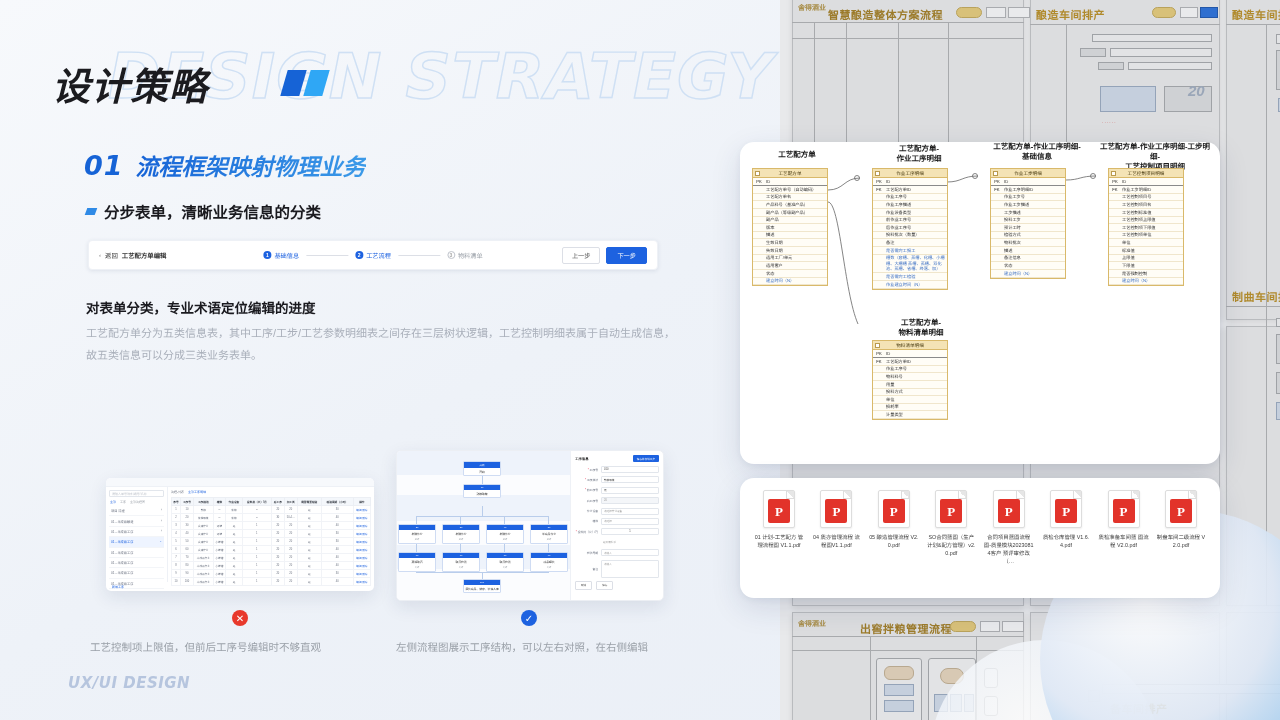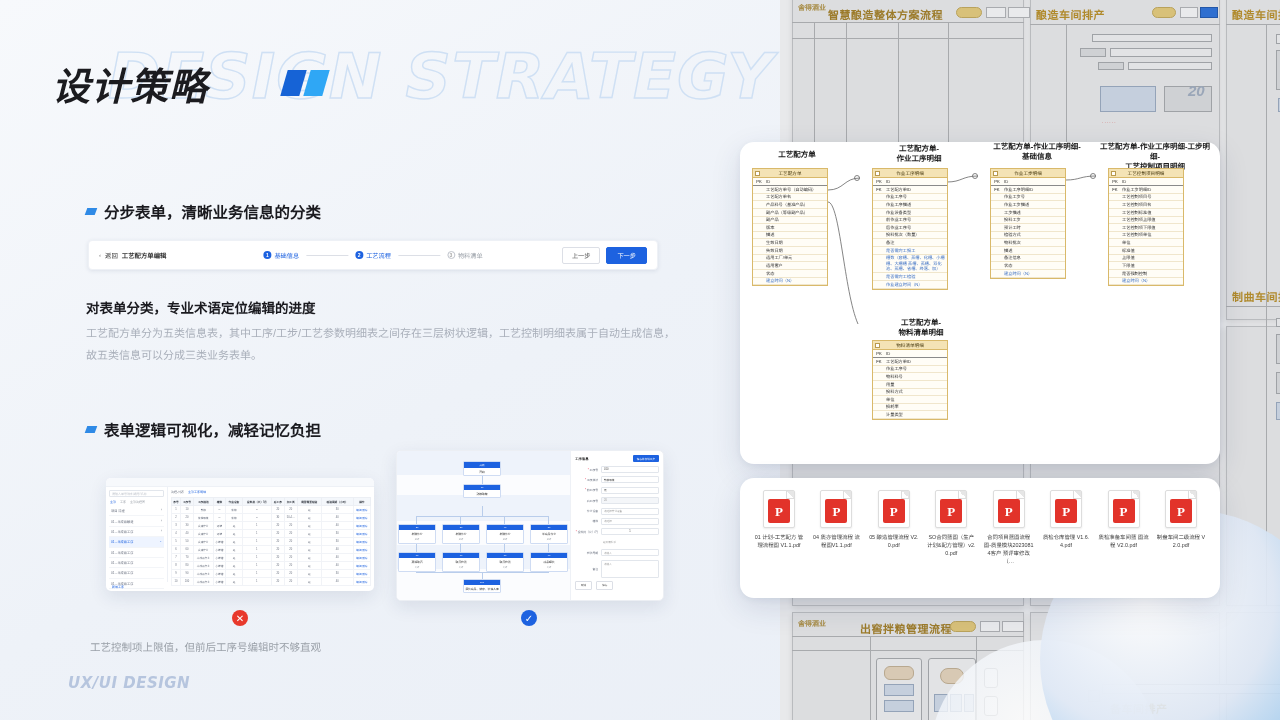--- a/index.html
+++ b/index.html
@@ -823,20 +823,24 @@
 
   <div class="hero">
     <div class="hero-ghost">DESIGN STRATEGY</div>
     <div class="hero-cn">设计策略</div>
     <div class="hero-marks">
       <i class="m1"></i>
       <i class="m2"></i>
     </div>
   </div>
 
+  <div class="sec-head">
+    <span class="sec-num">01</span>
+    <span class="sec-title">流程框架映射物理业务</span>
+  </div>
 
   <div class="bullet-head bh1">
     <span class="bm"></span>
     <span>分步表单，清晰业务信息的分类</span>
   </div>
 
   <div class="step-card">
     <div class="step-back">
       <span class="chev">‹</span>
       <span>返回</span>
@@ -862,24 +866,20 @@
 
     <div class="step-actions">
       <span class="btn-ghost">上一步</span>
       <span class="btn-pri">下一步</span>
     </div>
   </div>
 
   <div class="sub-title">对表单分类，专业术语定位编辑的进度</div>
   <div class="para">工艺配方单分为五类信息表，其中工序/工步/工艺参数明细表之间存在三层树状逻辑，工艺控制明细表属于自动生成信息，故五类信息可以分成三类业务表单。</div>
 
-  <div class="bullet-head bh2">
-    <span class="bm"></span>
-    <span>表单逻辑可视化，减轻记忆负担</span>
-  </div>
 
   <div class="thumb thumb-a">
     <div class="ta-top"></div>
     <div class="ta-body">
       <div class="ta-side">
         <div class="ta-search">
           <span>请输入单号/物料编号/名称</span>
         </div>
         <div class="ta-tabs">
           <span class="on">全部</span>
@@ -1219,16 +1219,17 @@
     </div>
   </div>
 
   <div class="badge bad">
     <span>✕</span>
   </div>
   <div class="badge good">
     <span>✓</span>
   </div>
   <div class="cap cap-a">工艺控制项上限值，但前后工序号编辑时不够直观</div>
+  <div class="cap cap-b">左侧流程图展示工序结构，可以左右对照，在右侧编辑</div>
 
   <div class="footer-tag">UX/UI DESIGN</div>
 
 </div>
 
 </body></html>

